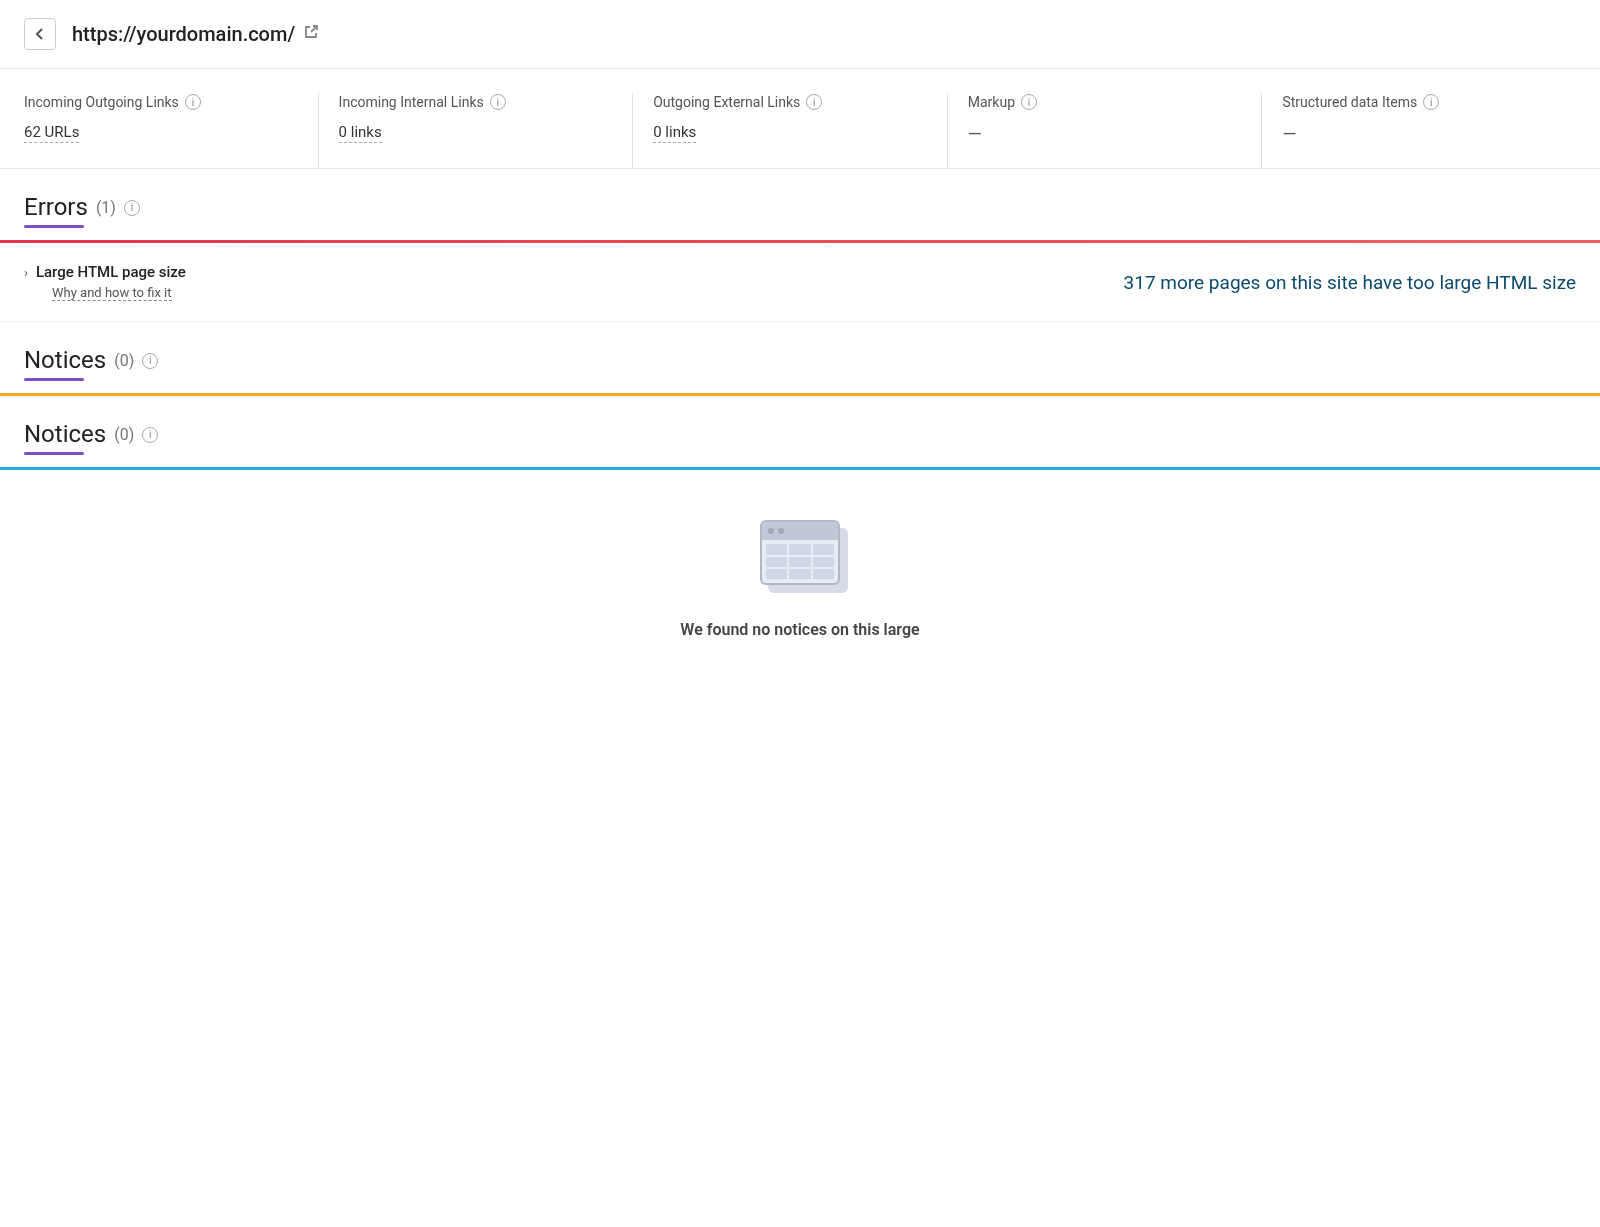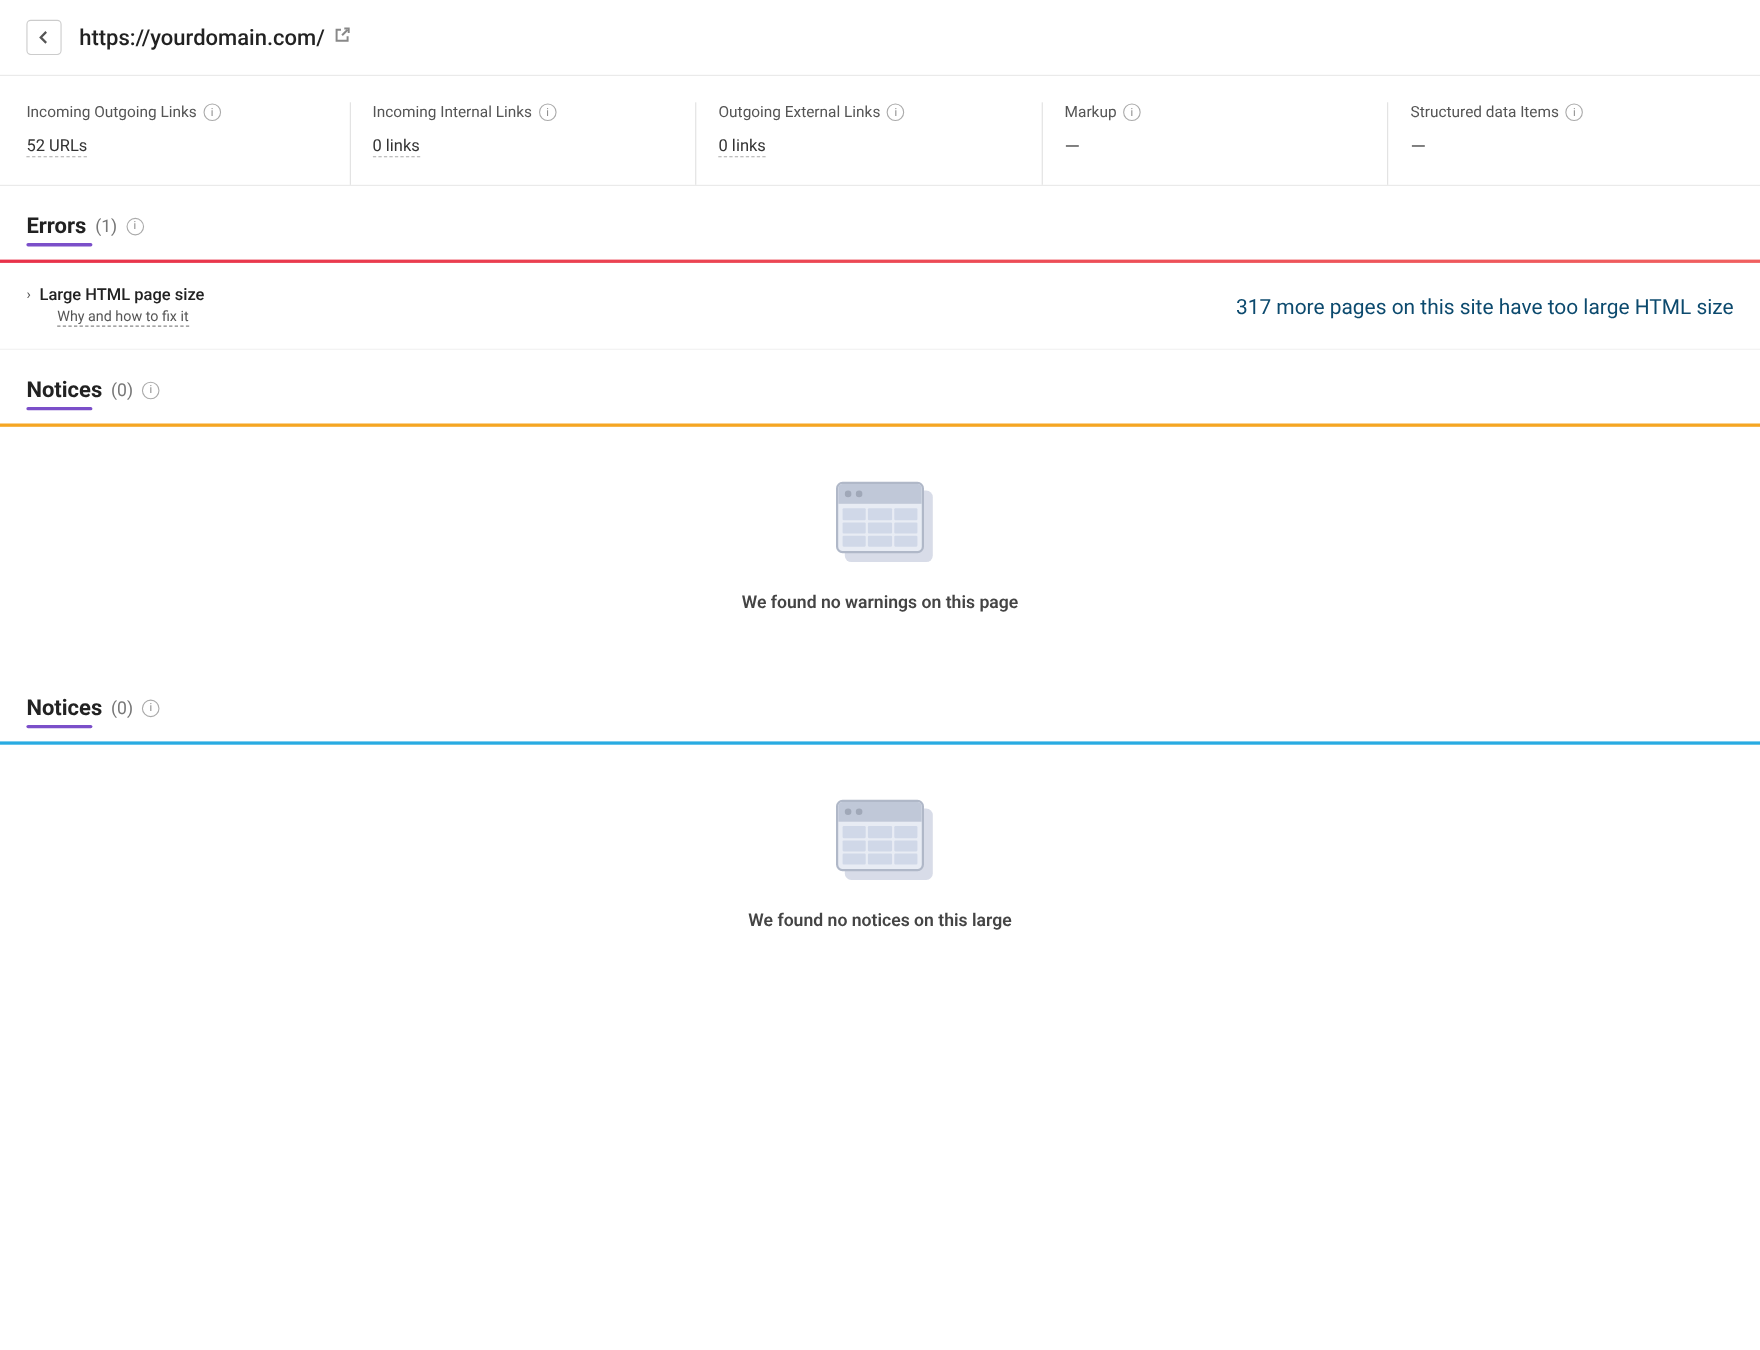--- a/index.html
+++ b/index.html
@@ -109,22 +109,22 @@
     }
 
     .section-header {
       display: flex;
       align-items: center;
       gap: 8px;
       margin-bottom: 4px;
     }
 
     .section-title {
-      font-size: 20px;
-      font-weight: 700;
+      font-size: 24px;
+      font-weight: 400;
       color: #222;
     }
 
     .section-count {
       font-size: 16px;
       color: #777;
       font-weight: 400;
     }
 
     .section-underline {
@@ -299,21 +299,21 @@
   </div>
 </div>
 
 <div class="stats-row">
 
   <div class="stat-item">
     <div class="stat-label">
       <span>Incoming Outgoing Links</span>
       <span class="info-icon">i</span>
     </div>
-    <span class="stat-value">52 URLs</span>
+    <span class="stat-value">62 URLs</span>
   </div>
 
   <div class="stat-item">
     <div class="stat-label">
       <span>Incoming Internal Links</span>
       <span class="info-icon">i</span>
     </div>
     <span class="stat-value">0 links</span>
   </div>
 
@@ -369,20 +369,33 @@
 <div class="section-wrapper">
   <div class="section-header-area">
     <div class="section-header">
       <span class="section-title">Notices</span>
       <span class="section-count">(0)</span>
       <span class="info-icon">i</span>
     </div>
     <div class="section-underline section-underline-purple"></div>
   </div>
   <div class="section-divider divider-orange"></div>
+
+</div>
+
+<div class="section-wrapper">
+  <div class="section-header-area">
+    <div class="section-header">
+      <span class="section-title">Notices</span>
+      <span class="section-count">(0)</span>
+      <span class="info-icon">i</span>
+    </div>
+    <div class="section-underline section-underline-purple"></div>
+  </div>
+  <div class="section-divider divider-blue"></div>
 
   <div class="empty-state">
     <div class="empty-icon">
       <div class="browser-shadow"></div>
       <div class="browser-window">
         <div class="browser-titlebar">
           <div class="browser-dot"></div>
           <div class="browser-dot"></div>
         </div>
         <div class="browser-grid">
@@ -391,51 +404,15 @@
           <div class="grid-cell"></div>
           <div class="grid-cell"></div>
           <div class="grid-cell"></div>
           <div class="grid-cell"></div>
           <div class="grid-cell"></div>
           <div class="grid-cell"></div>
           <div class="grid-cell"></div>
         </div>
       </div>
     </div>
-    <span class="empty-text">We found no warnings on this page</span>
+    <span class="empty-text">We found no notices on this large</span>
   </div>
 </div>
 
-<div class="section-wrapper">
-  <div class="section-header-area">
-    <div class="section-header">
-      <span class="section-title">Notices</span>
-      <span class="section-count">(0)</span>
-      <span class="info-icon">i</span>
-    </div>
-    <div class="section-underline section-underline-purple"></div>
-  </div>
-  <div class="section-divider divider-blue"></div>
-
-  <div class="empty-state">
-    <div class="empty-icon">
-      <div class="browser-shadow"></div>
-      <div class="browser-window">
-        <div class="browser-titlebar">
-          <div class="browser-dot"></div>
-          <div class="browser-dot"></div>
-        </div>
-        <div class="browser-grid">
-          <div class="grid-cell"></div>
-          <div class="grid-cell"></div>
-          <div class="grid-cell"></div>
-          <div class="grid-cell"></div>
-          <div class="grid-cell"></div>
-          <div class="grid-cell"></div>
-          <div class="grid-cell"></div>
-          <div class="grid-cell"></div>
-          <div class="grid-cell"></div>
-        </div>
-      </div>
-    </div>
-    <span class="empty-text">We found no notices on this large</span>
-  </div>
-</div>
-
 </body></html>

